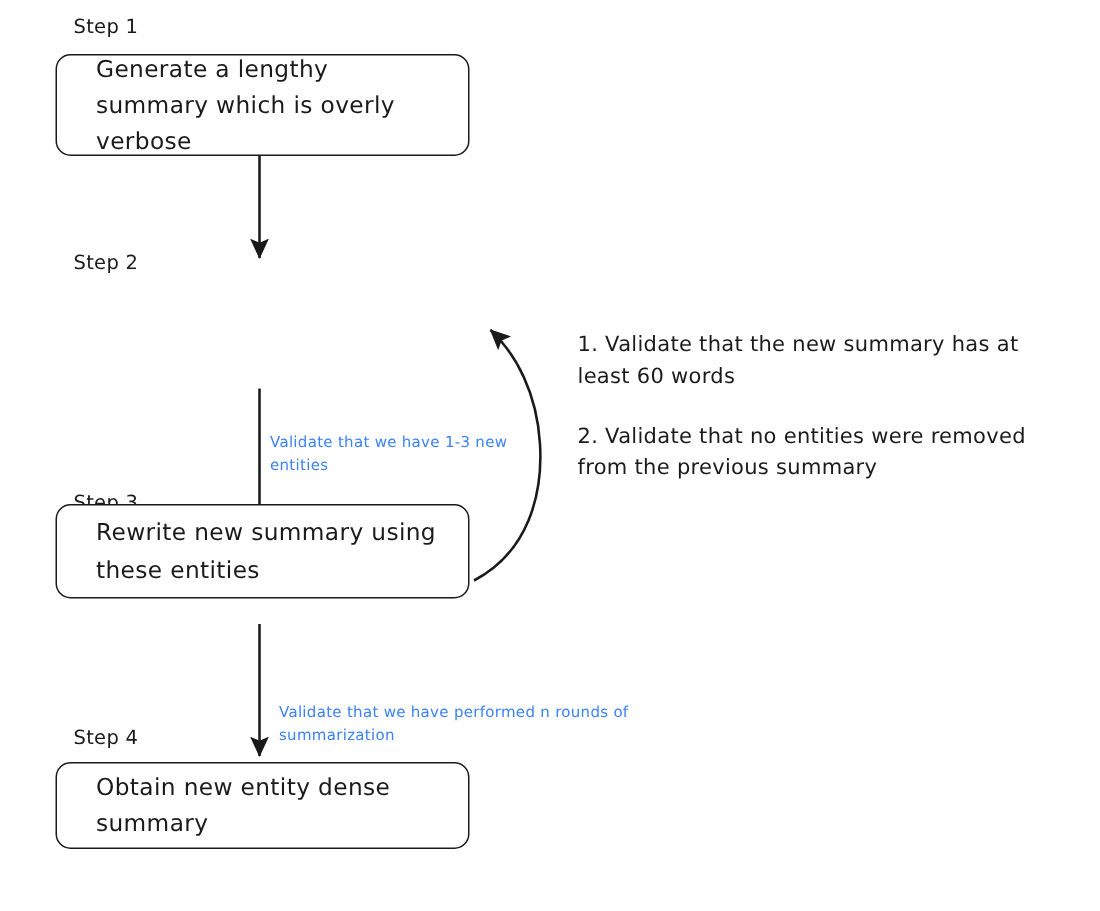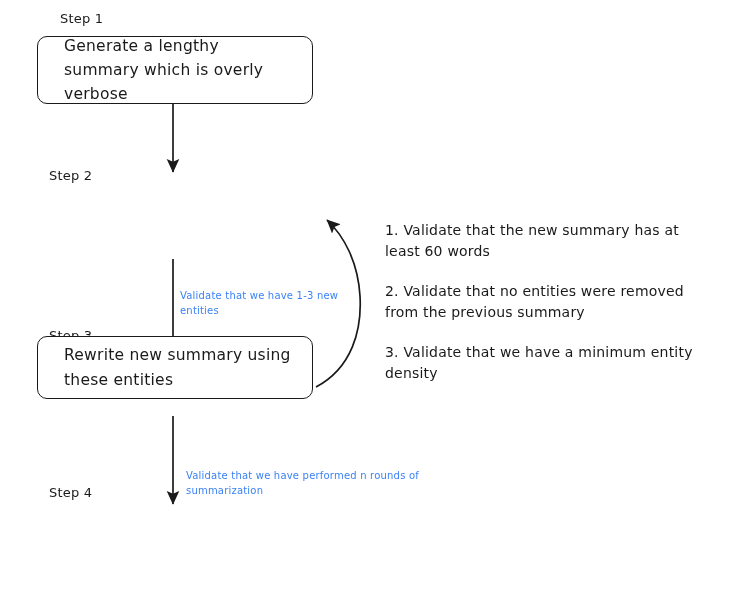--- a/index.html
+++ b/index.html
@@ -83,37 +83,39 @@
 
     <path d="M 173 104 L 173 172" stroke="#1a1a1a" stroke-width="1.7" fill="none" marker-end="url(#arrowhead)"></path>
 
     <path d="M 173 259 L 173 349" stroke="#1a1a1a" stroke-width="1.7" fill="none" marker-end="url(#arrowhead)"></path>
 
     <path d="M 173 416 L 173 504" stroke="#1a1a1a" stroke-width="1.7" fill="none" marker-end="url(#arrowhead)"></path>
 
     <path d="M 316 387 C 352 368 362 330 360 296 C 358 262 344 236 327 220" stroke="#1a1a1a" stroke-width="1.7" fill="none" marker-end="url(#arrowhead)"></path>
   </svg>
 
-  <div class="step-label" style="left:60px; top:12px;">Step 1</div>
+  <div class="step-label" style="left:49px; top:12px;">Step 1</div>
   <div class="node" style="left:37px; top:36px; width:276px; height:68px;">
     <div class="node-text">Generate a lengthy summary which is overly verbose</div>
   </div>
 
   <div class="step-label" style="left:49px; top:169px;">Step 2</div>
 
   <div class="edge-label" style="left:180px; top:288px; width:175px;">Validate that we have 1-3 new entities</div>
 
   <div class="step-label" style="left:49px; top:329px;">Step 3</div>
   <div class="node" style="left:37px; top:336px; width:276px; height:63px;">
     <div class="node-text">Rewrite new summary using these entities</div>
   </div>
 
   <div class="edge-label" style="left:186px; top:468px; width:245px;">Validate that we have performed n rounds of summarization</div>
 
   <div class="step-label" style="left:49px; top:486px;">Step 4</div>
+  <div class="node" style="left:37px; top:508px; width:276px; height:58px;">
+    <div class="node-text">Obtain new entity dense summary</div>
+  </div>
 
   <div class="validations">
     <div class="validation-item">1. Validate that the new summary has at least 60 words</div>
     <div class="validation-item">2. Validate that no entities were removed from the previous summary</div>
-    <div class="validation-item">3. Validate that we have a minimum entity density</div>
   </div>
 
 </div>
 
 </body></html>

